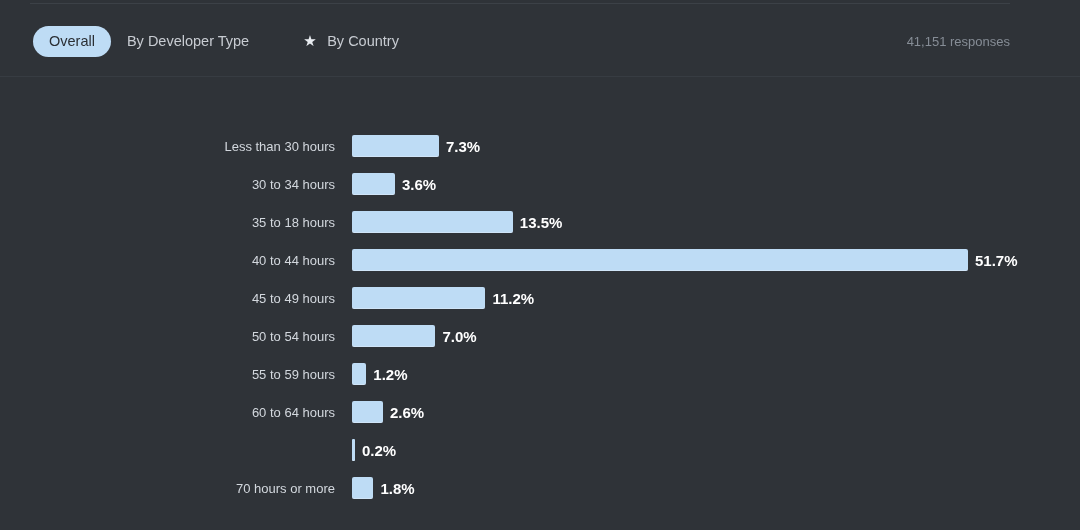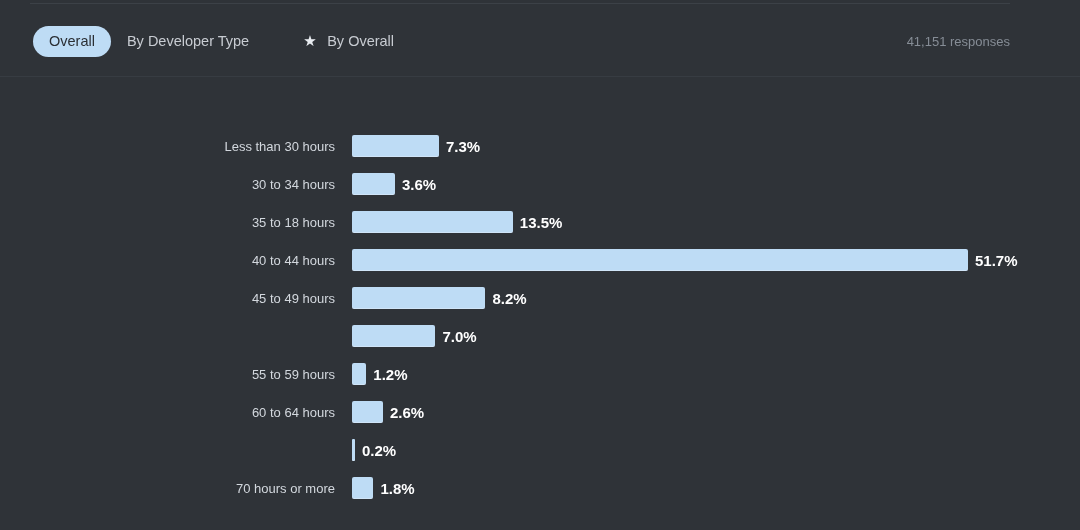--- a/index.html
+++ b/index.html
@@ -133,21 +133,21 @@
 <div class="header">
   <div class="tabs">
     <div class="tab active">
       <span>Overall</span>
     </div>
     <div class="tab">
       <span>By Developer Type</span>
     </div>
     <div class="tab tab-country">
       <span class="star-icon">★</span>
-      <span>By Overall</span>
+      <span>By Country</span>
     </div>
   </div>
   <div class="responses">41,151 responses</div>
 </div>
 
 <div class="chart">
     <div class="row">
       <div class="cat-label">Less than 30 hours</div>
       <div class="bar-wrap">
         <div class="bar" style="width: 86.9787px;"></div>
@@ -172,24 +172,25 @@
       <div class="cat-label">40 to 44 hours</div>
       <div class="bar-wrap">
         <div class="bar" style="width: 616px;"></div>
         <div class="bar-value">51.7%</div>
       </div>
     </div>
     <div class="row">
       <div class="cat-label">45 to 49 hours</div>
       <div class="bar-wrap">
         <div class="bar" style="width: 133.447px;"></div>
-        <div class="bar-value">8.2%</div>
-      </div>
-    </div>
-    <div class="row">
+        <div class="bar-value">11.2%</div>
+      </div>
+    </div>
+    <div class="row">
+      <div class="cat-label">50 to 54 hours</div>
       <div class="bar-wrap">
         <div class="bar" style="width: 83.4043px;"></div>
         <div class="bar-value">7.0%</div>
       </div>
     </div>
     <div class="row">
       <div class="cat-label">55 to 59 hours</div>
       <div class="bar-wrap">
         <div class="bar" style="width: 14.2979px;"></div>
         <div class="bar-value">1.2%</div>

